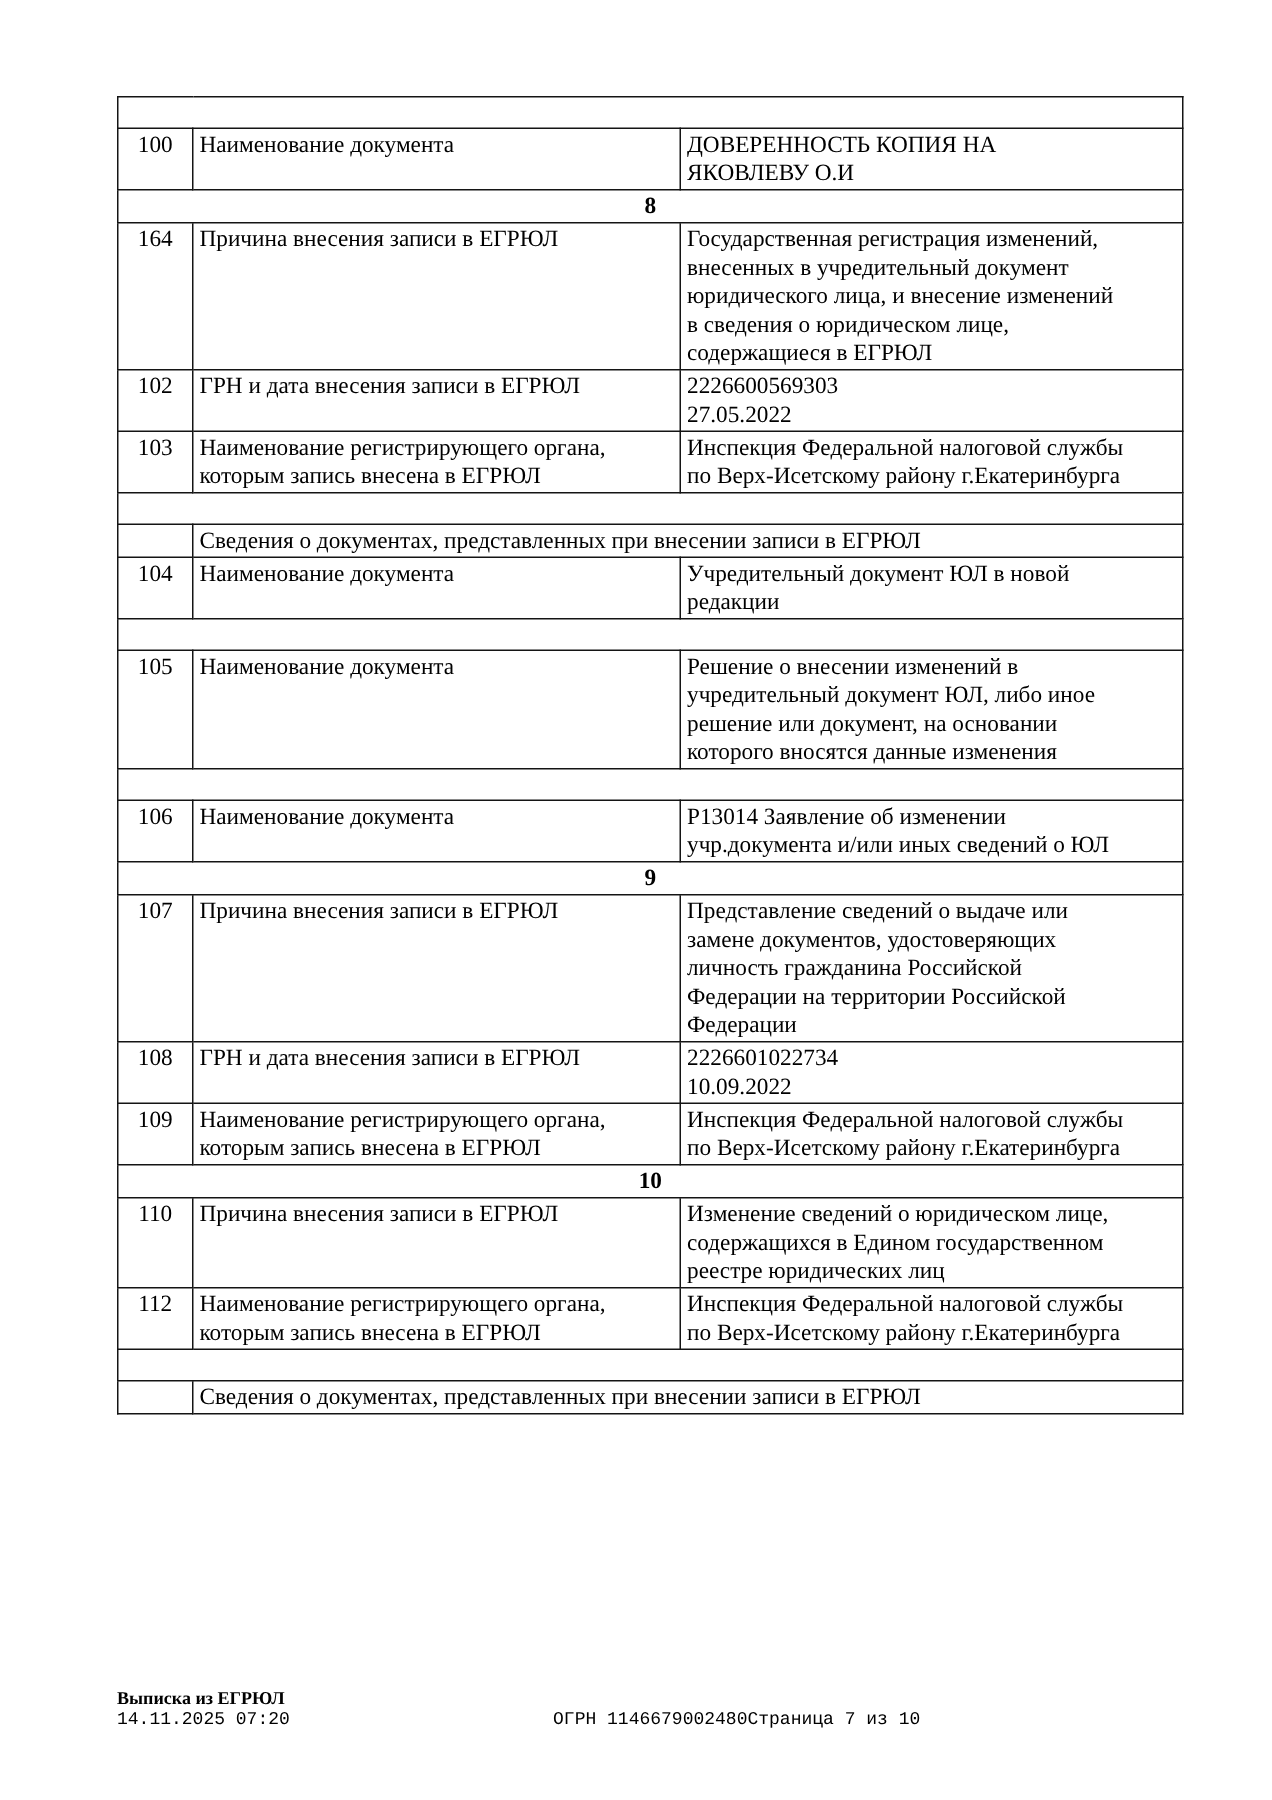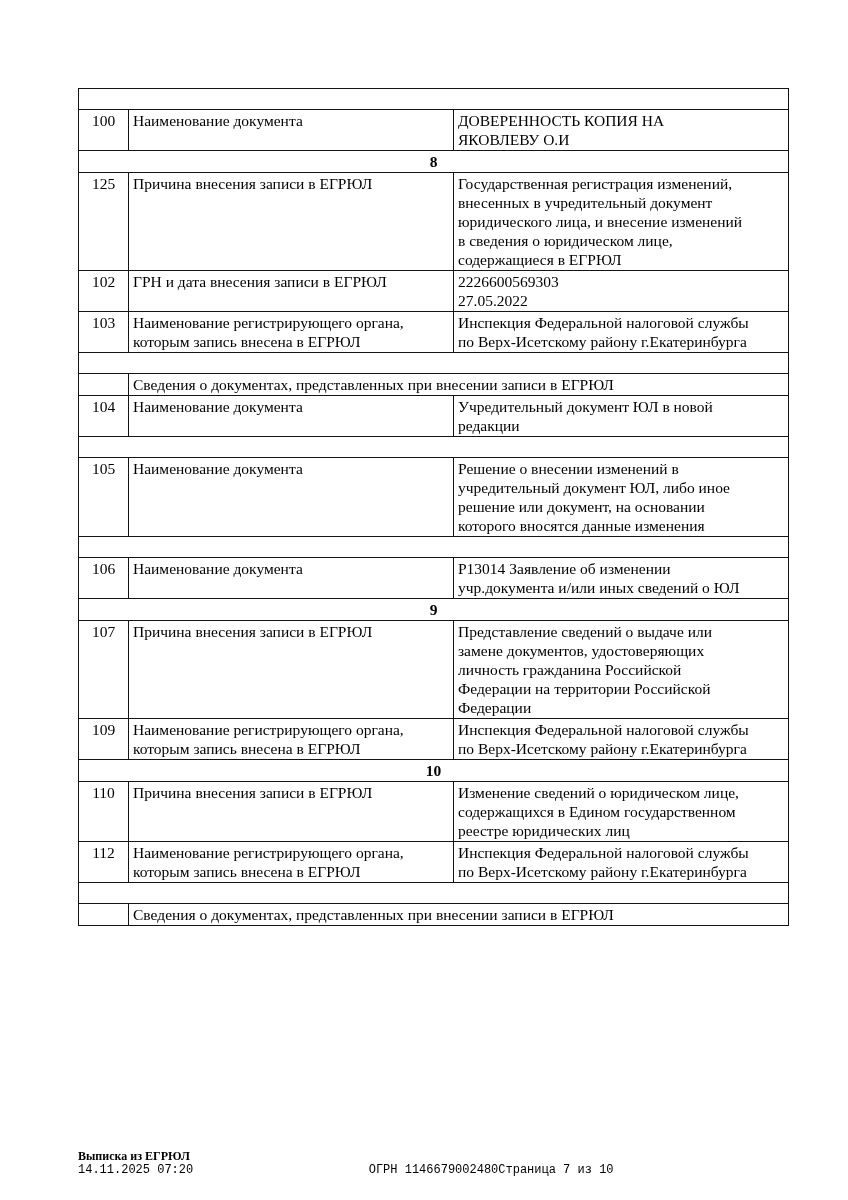--- a/index.html
+++ b/index.html
@@ -12,21 +12,20 @@
     position: relative;
     background: #ffffff;
     color: #000000;
     font-family: "Liberation Serif", serif;
   }
   .page {
     position: absolute;
     inset: 0;
     background: #ffffff;
     overflow: hidden;
-    margin-top: 24px;
   }
   table.egrul {
     position: absolute;
     left: 78px;
     top: 64px;
     width: 710px;
     border-collapse: collapse;
     table-layout: fixed;
     font-size: 15.5px;
     line-height: 19px;
@@ -95,21 +94,21 @@
         <tr>
           <td class="c-num">100</td>
           <td class="c-label">Наименование документа</td>
           <td class="c-value">ДОВЕРЕННОСТЬ КОПИЯ НА
 ЯКОВЛЕВУ О.И</td>
         </tr>
         <tr>
           <td class="c-section" colspan="3">8</td>
         </tr>
         <tr>
-          <td class="c-num">125</td>
+          <td class="c-num">164</td>
           <td class="c-label">Причина внесения записи в ЕГРЮЛ</td>
           <td class="c-value">Государственная регистрация изменений,
 внесенных в учредительный документ
 юридического лица, и внесение изменений
 в сведения о юридическом лице,
 содержащиеся в ЕГРЮЛ</td>
         </tr>
         <tr>
           <td class="c-num">102</td>
           <td class="c-label">ГРН и дата внесения записи в ЕГРЮЛ</td>
@@ -160,20 +159,26 @@
           <td class="c-section" colspan="3">9</td>
         </tr>
         <tr>
           <td class="c-num">107</td>
           <td class="c-label">Причина внесения записи в ЕГРЮЛ</td>
           <td class="c-value">Представление сведений о выдаче или
 замене документов, удостоверяющих
 личность гражданина Российской
 Федерации на территории Российской
 Федерации</td>
+        </tr>
+        <tr>
+          <td class="c-num">108</td>
+          <td class="c-label">ГРН и дата внесения записи в ЕГРЮЛ</td>
+          <td class="c-value">2226601022734
+10.09.2022</td>
         </tr>
         <tr>
           <td class="c-num">109</td>
           <td class="c-label">Наименование регистрирующего органа,
 которым запись внесена в ЕГРЮЛ</td>
           <td class="c-value">Инспекция Федеральной налоговой службы
 по Верх-Исетскому району г.Екатеринбурга</td>
         </tr>
         <tr>
           <td class="c-section" colspan="3">10</td>

